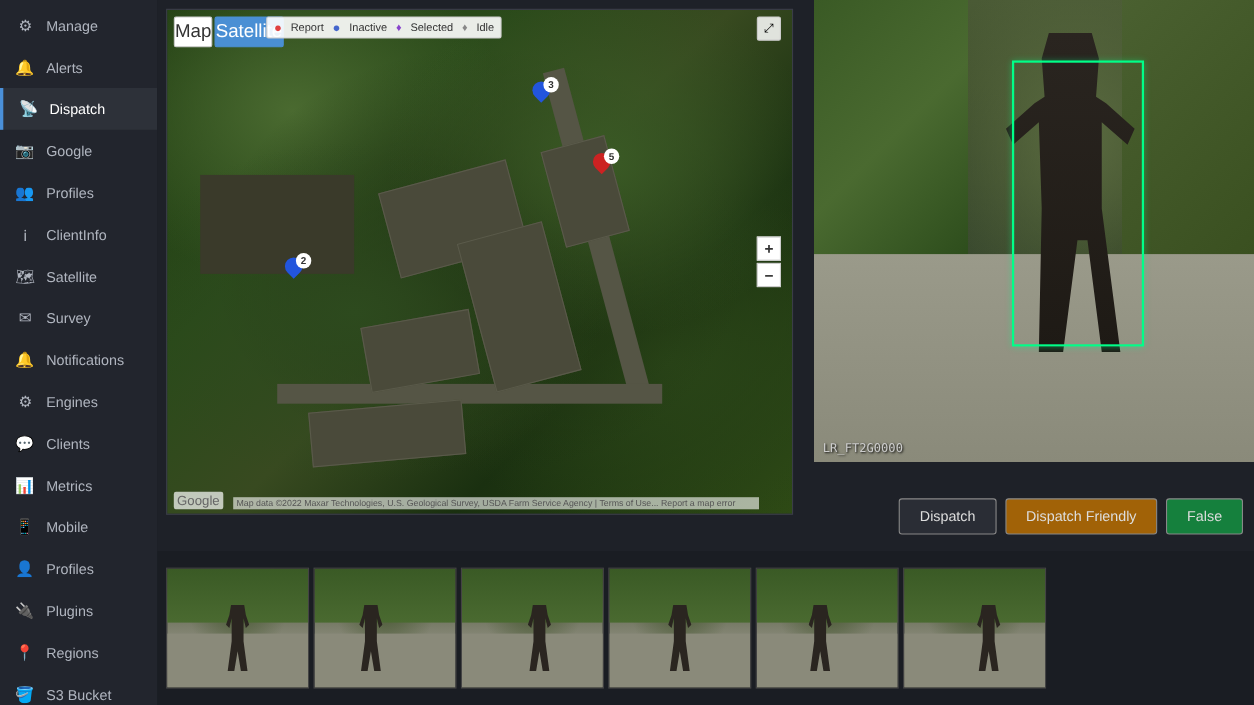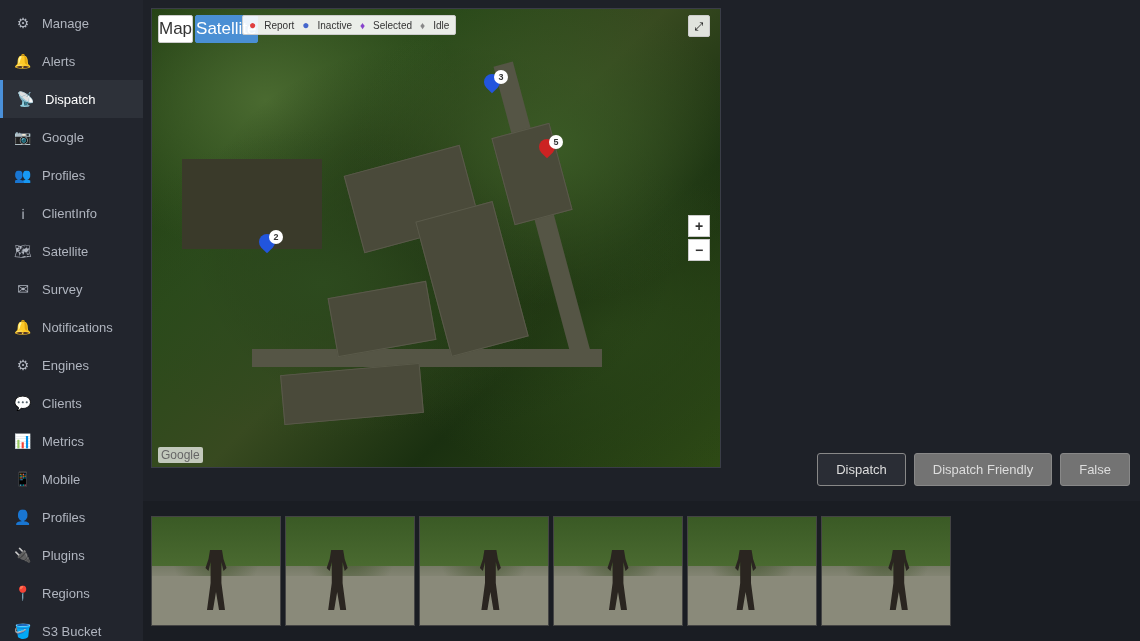--- a/index.html
+++ b/index.html
@@ -350,28 +350,28 @@
       position: absolute;
       bottom: 155px;
       right: 10px;
       display: flex;
       gap: 8px;
     }
 
     .action-btn {
       padding: 8px 18px;
       border: 1px solid #888;
-      background: #737373;
+      background: #a16207;
       color: #ddd;
       font-size: 13px;
       cursor: pointer;
       border-radius: 3px;
     }
     .action-btn.dispatch-btn { background: #2a2d35; }
-    .action-btn.false-btn { background: #737373; }
+    .action-btn.false-btn { background: #15803d; }
 
     
     #thumbnail-strip {
       position: absolute;
       bottom: 0;
       left: 0;
       right: 0;
       height: 140px;
       background: #1a1d23;
       display: flex;
@@ -540,23 +540,34 @@
         </div>
 
         <div class="map-fullscreen">⤢</div>
 
         <div class="zoom-controls">
           <div class="zoom-btn">+</div>
           <div class="zoom-btn">−</div>
         </div>
 
         <div class="google-logo">Google</div>
+        <div class="map-attribution">Map data ©2022 Maxar Technologies, U.S. Geological Survey, USDA Farm Service Agency | Terms of Use... Report a map error</div>
       </div>
     </div>
 
+    <div id="camera-section">
+      <div class="camera-feed">
+        <div class="grass-left"></div>
+        <div class="grass-right"></div>
+        <div class="sidewalk"></div>
+        <div class="person-silhouette"></div>
+        <div class="detection-box"></div>
+        <div class="camera-timestamp">LR_FT2G0000</div>
+      </div>
+    </div>
 
     <div id="action-bar">
       <button class="action-btn dispatch-btn">Dispatch</button>
       <button class="action-btn">Dispatch Friendly</button>
       <button class="action-btn false-btn">False</button>
     </div>
 
     <div id="thumbnail-strip">
       <div class="thumb">
         <div class="thumb-grass"></div>

